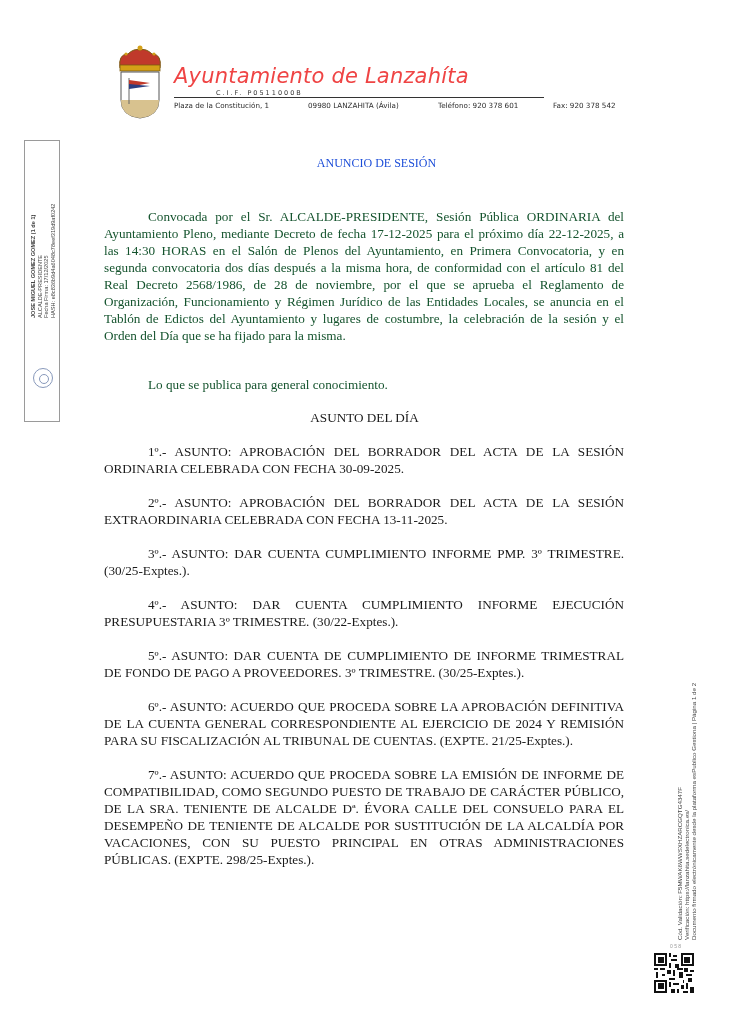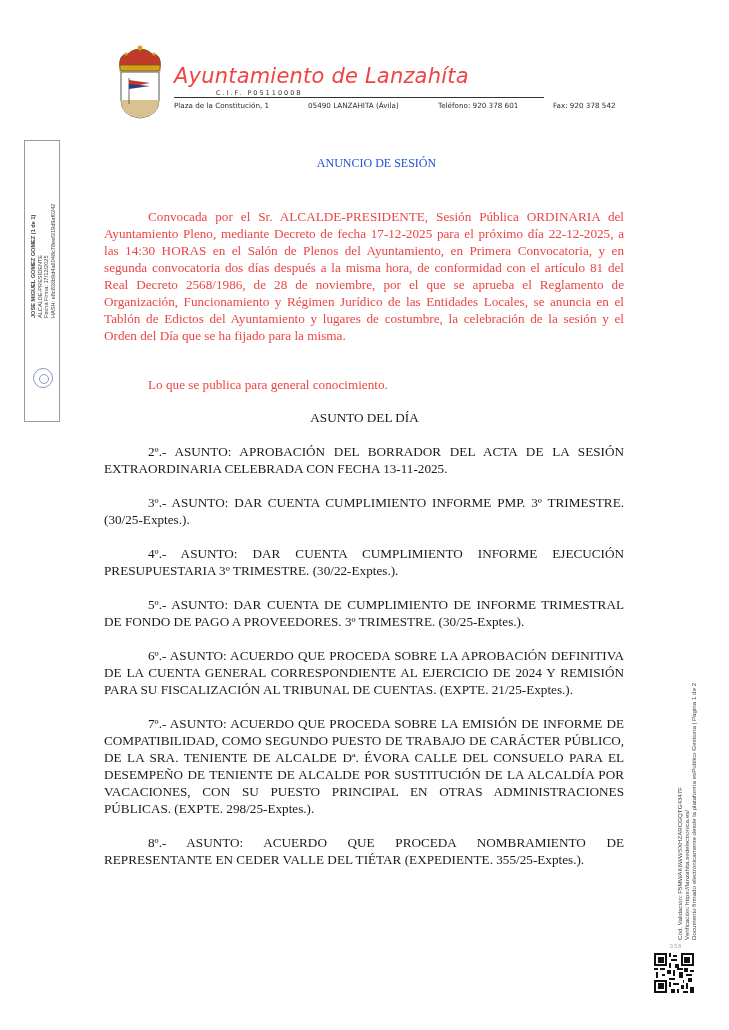--- a/index.html
+++ b/index.html
@@ -22,21 +22,21 @@
     position: absolute; top: 57px; font-family: "DejaVu Sans", sans-serif; font-size: 7.2px;
     color: #2b2b2b; white-space: nowrap;
   }
   .c-addr { left: 62px; } .c-city { left: 196px; } .c-tel { left: 326px; } .c-fax { left: 441px; }
 
   .title {
     position: absolute; left: 12px; width: 729px; top: 156px; text-align: center; font-size: 12px; color: #1d4ed8;
   }
   .body-text {
     position: absolute; left: 104px; width: 520px; font-size: 13.2px; line-height: 17px;
-    text-align: justify; color: #ef4444;
+    text-align: justify; color: #14532d;
   }
   .indent { text-indent: 44px; }
   .p-intro { top: 208px; }
   .p-public { top: 376px; }
   .orden-title { position: absolute; left: 0; width: 729px; top: 410px; text-align: center; font-size: 13.2px; }
   .agenda { position: absolute; left: 104px; width: 520px; top: 443px; font-size: 13.2px; line-height: 17px; }
   .agenda-item { text-align: justify; text-indent: 44px; margin: 0 0 17px 0; }
 
   .sig-box {
     position: absolute; left: 24px; top: 140px; width: 36px; height: 282px;
@@ -81,41 +81,41 @@
     <path d="M9 56 H47 Q47 72 28 74 Q9 72 9 56 Z" fill="#d8c28f"></path>
 
     <line x1="17" y1="34" x2="17" y2="60" stroke="#666" stroke-width="1"></line>
     <path d="M17 36 L38 39 L17 43 Z" fill="#c0392b"></path>
     <path d="M17 40 L38 42 L17 45 Z" fill="#2c3e80"></path>
   </svg>
   <div class="org-name">Ayuntamiento de Lanzahíta</div>
   <div class="cif">C.I.F. P0511000B</div>
   <div class="rule"></div>
   <div class="contact c-addr">Plaza de la Constitución, 1</div>
-  <div class="contact c-city">05490 LANZAHITA (Ávila)</div>
+  <div class="contact c-city">09980 LANZAHITA (Ávila)</div>
   <div class="contact c-tel">Teléfono: 920 378 601</div>
   <div class="contact c-fax">Fax: 920 378 542</div>
 </div>
 
 <div class="title">ANUNCIO DE SESIÓN</div>
 
 <p class="body-text indent p-intro" style="margin:0">Convocada por el Sr. ALCALDE-PRESIDENTE, Sesión Pública ORDINARIA del Ayuntamiento Pleno, mediante Decreto de fecha 17-12-2025 para el próximo día 22-12-2025, a las 14:30 HORAS en el Salón de Plenos del Ayuntamiento, en Primera Convocatoria, y en segunda convocatoria dos días después a la misma hora, de conformidad con el artículo 81 del Real Decreto 2568/1986, de 28 de noviembre, por el que se aprueba el Reglamento de Organización, Funcionamiento y Régimen Jurídico de las Entidades Locales, se anuncia en el Tablón de Edictos del Ayuntamiento y lugares de costumbre, la celebración de la sesión y el Orden del Día que se ha fijado para la misma.</p>
 
 <p class="body-text indent p-public" style="margin:0">Lo que se publica para general conocimiento.</p>
 
 <div class="orden-title">ASUNTO DEL DÍA</div>
 
 <div class="agenda">
+  <p class="agenda-item">1º.- ASUNTO: APROBACIÓN DEL BORRADOR DEL ACTA DE LA SESIÓN ORDINARIA CELEBRADA CON FECHA 30-09-2025.</p>
   <p class="agenda-item">2º.- ASUNTO: APROBACIÓN DEL BORRADOR DEL ACTA DE LA SESIÓN EXTRAORDINARIA CELEBRADA CON FECHA 13-11-2025.</p>
   <p class="agenda-item">3º.- ASUNTO: DAR CUENTA CUMPLIMIENTO INFORME PMP. 3º TRIMESTRE. (30/25-Exptes.).</p>
   <p class="agenda-item">4º.- ASUNTO: DAR CUENTA CUMPLIMIENTO INFORME EJECUCIÓN PRESUPUESTARIA 3º TRIMESTRE. (30/22-Exptes.).</p>
   <p class="agenda-item">5º.- ASUNTO: DAR CUENTA DE CUMPLIMIENTO DE INFORME TRIMESTRAL DE FONDO DE PAGO A PROVEEDORES. 3º TRIMESTRE. (30/25-Exptes.).</p>
   <p class="agenda-item">6º.- ASUNTO: ACUERDO QUE PROCEDA SOBRE LA APROBACIÓN DEFINITIVA DE LA CUENTA GENERAL CORRESPONDIENTE AL EJERCICIO DE 2024 Y REMISIÓN PARA SU FISCALIZACIÓN AL TRIBUNAL DE CUENTAS. (EXPTE. 21/25-Exptes.).</p>
   <p class="agenda-item">7º.- ASUNTO: ACUERDO QUE PROCEDA SOBRE LA EMISIÓN DE INFORME DE COMPATIBILIDAD, COMO SEGUNDO PUESTO DE TRABAJO DE CARÁCTER PÚBLICO, DE LA SRA. TENIENTE DE ALCALDE Dª. ÉVORA CALLE DEL CONSUELO PARA EL DESEMPEÑO DE TENIENTE DE ALCALDE POR SUSTITUCIÓN DE LA ALCALDÍA POR VACACIONES, CON SU PUESTO PRINCIPAL EN OTRAS ADMINISTRACIONES PÚBLICAS. (EXPTE. 298/25-Exptes.).</p>
-  <p class="agenda-item">8º.- ASUNTO: ACUERDO QUE PROCEDA NOMBRAMIENTO DE REPRESENTANTE EN CEDER VALLE DEL TIÉTAR (EXPEDIENTE. 355/25-Exptes.).</p>
 </div>
 
 <div class="sig-box"></div>
 <div class="sig-text">
   <div class="bold">JOSE MIGUEL GOMEZ GOMEZ (1 de 1)</div>
   <div>ALCALDE-PRESIDENTE</div>
   <div>Fecha Firma: 17/12/2025</div>
   <div>HASH: e8c836b9d4a6048c78eef319d9af0242</div>
 </div>
 <div class="seal"></div>

